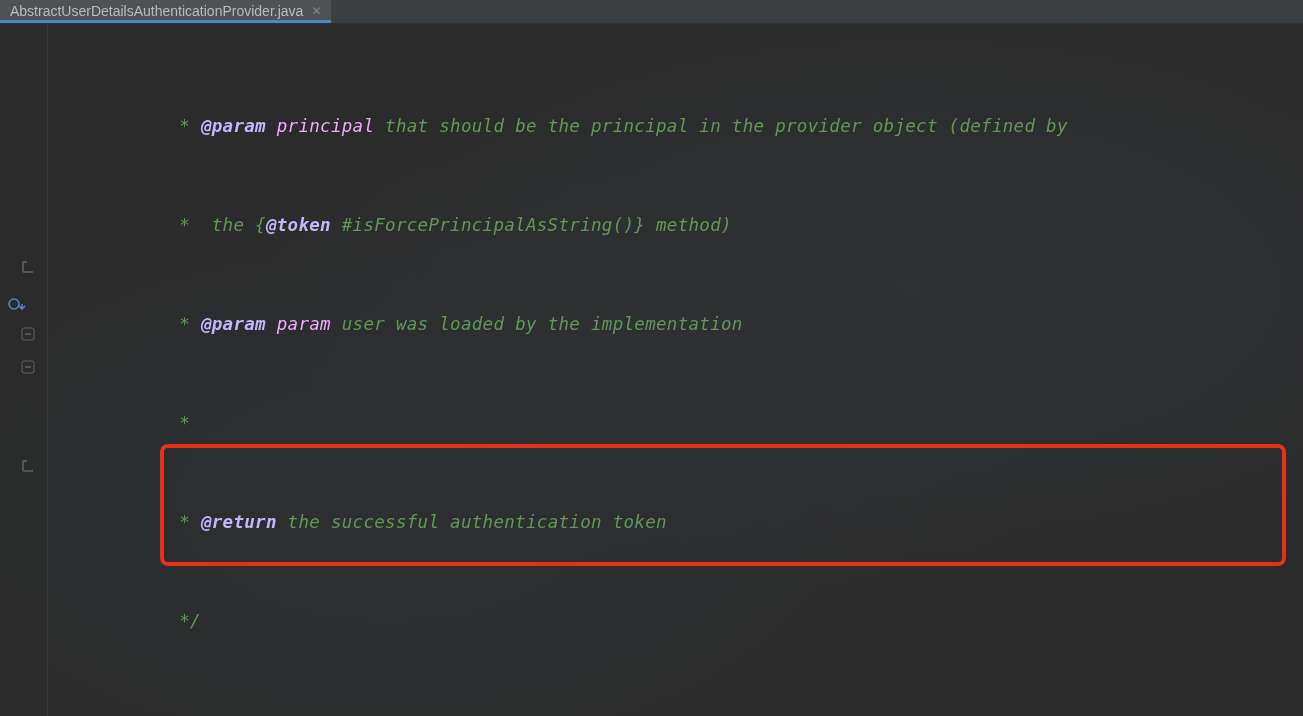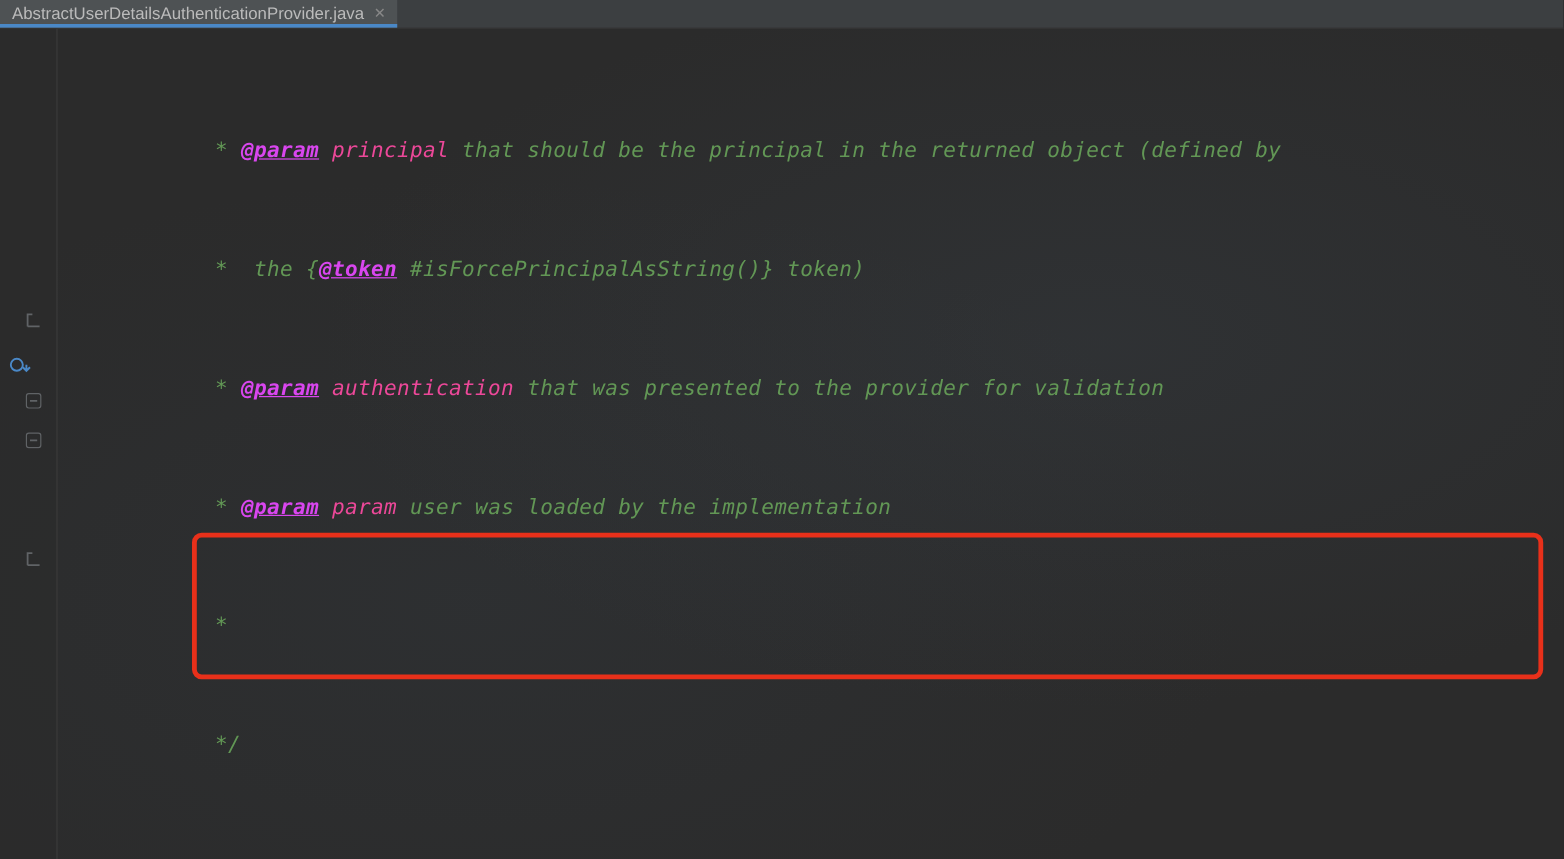--- a/index.html
+++ b/index.html
@@ -92,22 +92,22 @@
       letter-spacing: 0.3px;
       white-space: pre;
       position: relative;
     }
     .line {
       padding-left: 12px;
       height: 33px;
       position: relative;
     }
     .javadoc { color: #629755; font-style: italic; }
-    .javadoc-tag { color: #d946ef; font-style: italic; font-weight: bold; text-decoration: underline; }
-    .javadoc-param { color: #ec4899; font-style: italic; }
+    .javadoc-tag { color: #c4b5fd; font-style: italic; font-weight: bold; }
+    .javadoc-param { color: #f0abfc; font-style: italic; }
     .highlight-box {
       position: absolute;
       border: 4px solid #e8301a;
       border-radius: 8px;
       left: 160px;
       top: 444px;
       width: 1126px;
       height: 122px;
       z-index: 5;
       pointer-events: none;
@@ -153,25 +153,25 @@
     </div>
     <div class="gutter-icon" style="top:435px">
       <svg class="fold-region" viewBox="0 0 14 14">
           <path d="M2 12 L2 2 L6 2" stroke="#606366" stroke-width="1.5" fill="none"></path>
           <path d="M2 12 L12 12" stroke="#606366" stroke-width="1.5" fill="none"></path>
         </svg>
     </div>
   </div>
 
   <div class="code">
-    <div class="line"><span class="javadoc"><span>          </span><span> * </span><span class="javadoc-tag">@param</span> <span class="javadoc-param">principal</span><span> that should be the principal in the returned object (defined by</span></span></div>
-    <div class="line"><span class="javadoc"><span>          </span><span> * </span><span> the {</span><span class="javadoc-tag">@token</span><span> #isForcePrincipalAsString()</span><span>} token)</span></span></div>
-    <div class="line"><span class="javadoc"><span>          </span><span> * </span><span class="javadoc-tag">@param</span> <span class="javadoc-param">authentication</span><span> that was presented to the provider for validation</span></span></div>
+    <div class="line"><span class="javadoc"><span>          </span><span> * </span><span class="javadoc-tag">@param</span> <span class="javadoc-param">principal</span><span> that should be the principal in the provider object (defined by</span></span></div>
+    <div class="line"><span class="javadoc"><span>          </span><span> * </span><span> the {</span><span class="javadoc-tag">@token</span><span> #isForcePrincipalAsString()</span><span>} method)</span></span></div>
     <div class="line"><span class="javadoc"><span>          </span><span> * </span><span class="javadoc-tag">@param</span> <span class="javadoc-param">param</span><span> user was loaded by the implementation</span></span></div>
     <div class="line"><span class="javadoc"><span>          </span><span> *</span></span></div>
+    <div class="line"><span class="javadoc"><span>          </span><span> * </span><span class="javadoc-tag">@return</span><span> the successful authentication token</span></span></div>
     <div class="line"><span class="javadoc"><span>          </span><span> */</span></span></div>
     
     
     
     
     
     
     
     
     

